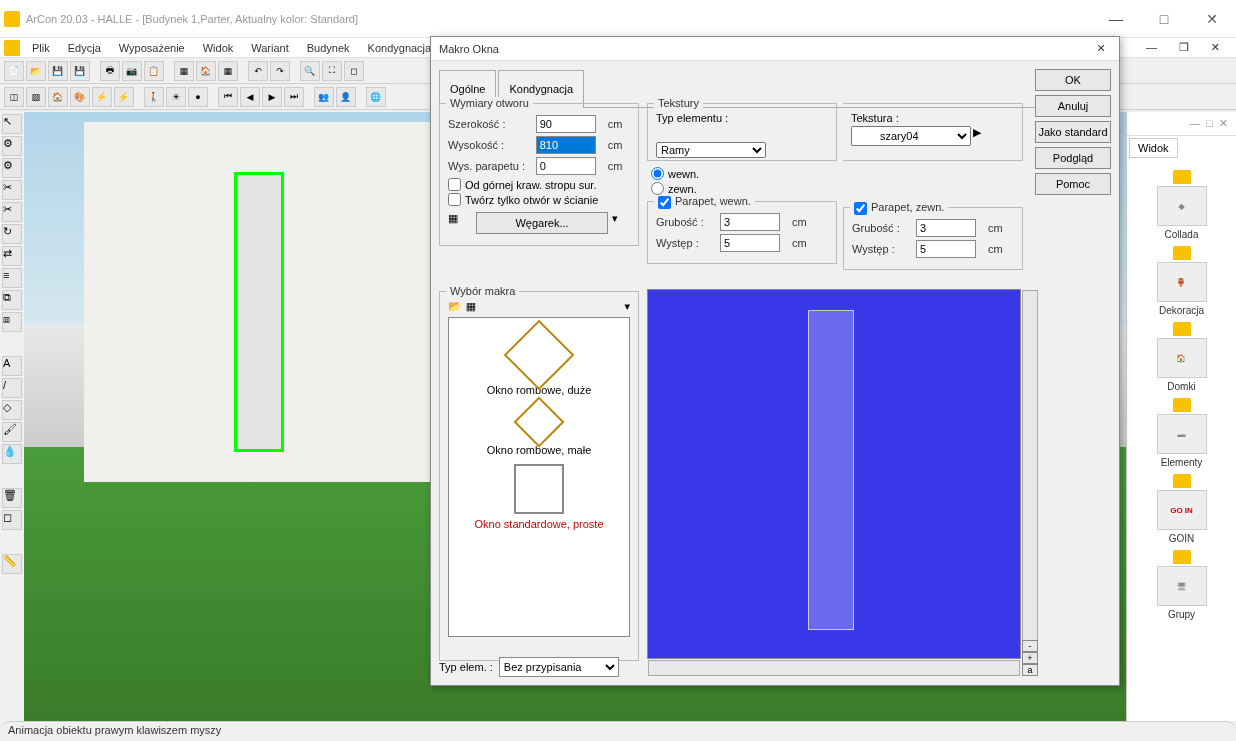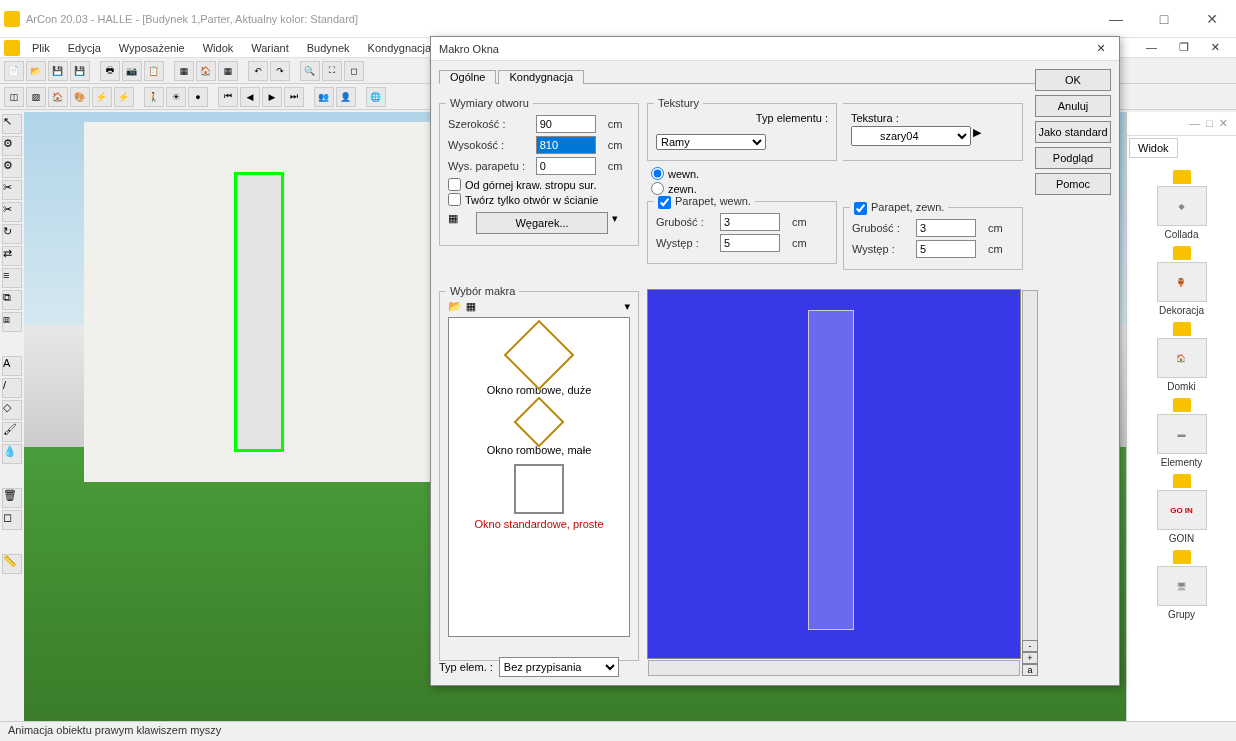--- a/index.html
+++ b/index.html
@@ -32,21 +32,21 @@
 .viewport .building { position: absolute; left: 60px; top: 10px; width: 380px; height: 360px; background: #f0f0ec; }
 .viewport .highlight { position: absolute; left: 210px; top: 60px; width: 50px; height: 280px; border: 3px solid #0f0; background: rgba(200,200,200,0.3); }
 
 
 .dialog { position: absolute; left: 430px; top: 36px; width: 690px; height: 650px; background: #f0f0f0; border: 1px solid #888; box-shadow: 2px 2px 8px rgba(0,0,0,0.3); }
 .dialog .dlgtitle { height: 24px; background: #fff; display: flex; align-items: center; padding: 0 8px; color: #333; border-bottom:1px solid #ddd;}
 .dialog .dlgtitle .close { margin-left: auto; width: 20px; height: 20px; background: #fff; text-align: center; line-height: 18px; }
 .dialog .body { position: relative; padding: 8px; height: calc(100% - 24px); }
 
 .tabs { display: flex; border-bottom: 1px solid #aaa; }
-.tabs .tab { padding: 0 10px; border: 1px solid #aaa; border-bottom: none; background: #f0f0f0; margin-right: 2px; position: relative; top: 1px; }
+.tabs .tab { padding: 12px 10px; border: 1px solid #aaa; border-bottom: none; background: #f0f0f0; margin-right: 2px; position: relative; top: 1px; }
 .tabs .tab.active { background: #f0f0f0; border-bottom: 1px solid #f0f0f0; }
 
 .groupbox { border: 1px solid #bbb; margin: 6px 0; padding: 8px; position: relative; }
 .groupbox .legend { position: absolute; top: -7px; left: 6px; background: #f0f0f0; padding: 0 4px; font-size: 11px; color: #333; }
 .row { display: flex; align-items: center; margin: 3px 0; gap: 4px; }
 .row label { width: 90px; color: #333; }
 .row input[type=text] { width: 60px; height: 18px; border: 1px solid #888; padding: 0 3px; background: #fff; }
 .row input.sel { background: #0078d7; color: #fff; }
 .row .unit { width: 24px; color: #333; margin-left: 8px; }
 
@@ -78,21 +78,21 @@
 .rightpanel .ptitle { height: 24px; background: #fff; border-bottom: 1px solid #ddd; padding: 4px 8px; display:flex; align-items:center;}
 .rightpanel .ptitle .ctrls { margin-left:auto; display:flex; gap:6px; color:#999;}
 .rightpanel .tab { padding: 3px 8px; border: 1px solid #ccc; background: #fff; display:inline-block; margin:2px;}
 .rightpanel .items { padding: 4px; overflow-y: auto; height: calc(100% - 54px); }
 .rightpanel .item { text-align: center; margin: 6px 0; }
 .rightpanel .item .fold { width:18px; height:14px; background:#f9c200; margin:0 auto 2px; border-radius:2px 2px 0 0;}
 .rightpanel .item .thumb { width: 50px; height: 40px; margin: 0 auto 2px; background: #eee; border: 1px solid #ccc; display:flex; align-items:center; justify-content:center; font-size:8px; color:#888;}
 .rightpanel .item span { font-size: 10px; color: #333; }
 
 
-.statusbar { position: absolute; bottom: 0; left: 0; right: 0; height: 20px; background: #f0f0f0; border-top: 1px solid #ccc; padding: 2px 8px; color: #333; }
+.statusbar { position: absolute; bottom: 0; left: 0; right: 0; height: 20px; background: #f0f0f0; border-top: 1px solid #ccc; padding: 2px 8px; color: #333; border-radius: 10px; }
 
 .chk { display:flex; align-items:center; gap:4px; margin:2px 0;}
 .chk input{width:13px;height:13px;}
 </style>
 </head>
 <body>
 
 <div class="titlebar">
   <div class="icon"></div>
   <span>ArCon 20.03 - HALLE - [Budynek 1,Parter, Aktualny kolor: Standard]</span>
@@ -255,21 +255,21 @@
           <div class="tbtn" style="width:24px;height:22px;">▦</div>
           <button style="flex:1;height:22px;border:1px solid #888;background:#e8e8e8;">Węgarek...</button>
           <div class="tbtn" style="width:18px;height:22px;">▾</div>
         </div>
       </div>
     </div>
 
     <div class="midcol">
       <div class="groupbox" style="height:58px;">
         <div class="legend">Tekstury</div>
-        <div style="font-size:11px;margin-bottom:10px;text-align:right;">Typ elementu :</div>
+        <div style="font-size:11px;margin-bottom:18px;">Typ elementu :</div>
         <select style="width:110px;"><option>Ramy</option></select>
       </div>
       <div style="margin:4px 0 4px 4px;">
         <div class="chk">
             <input type="radio" checked="" style="">
             <span>wewn.</span>
           </div>
         <div class="chk">
             <input type="radio" style="">
             <span>zewn.</span>

